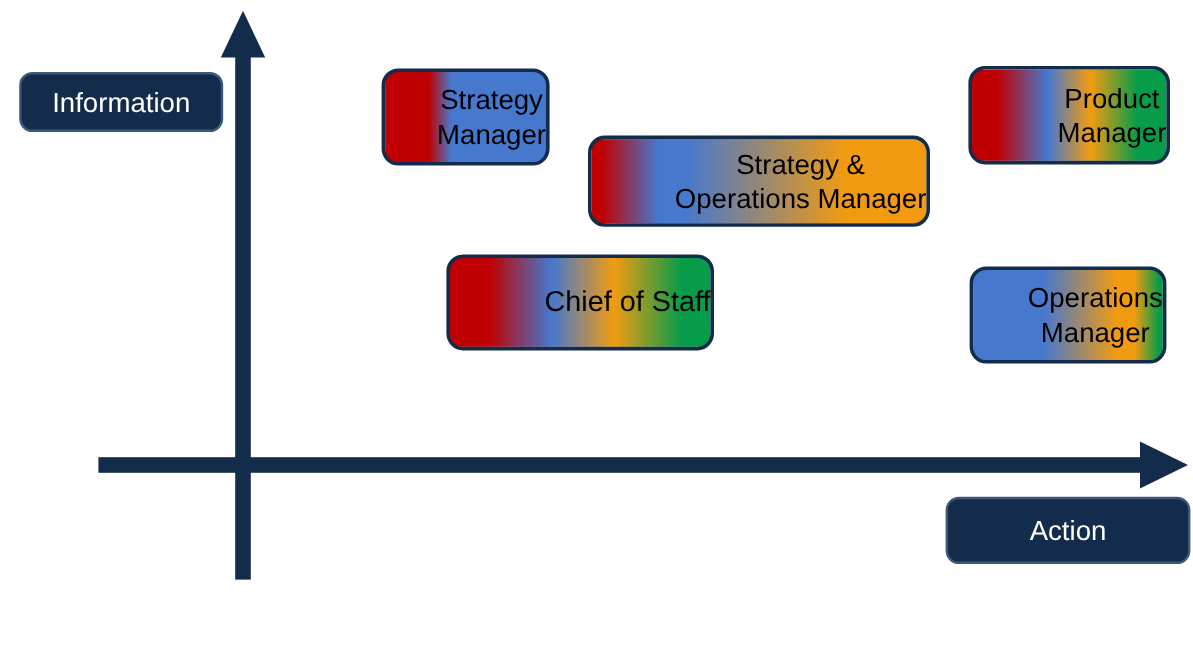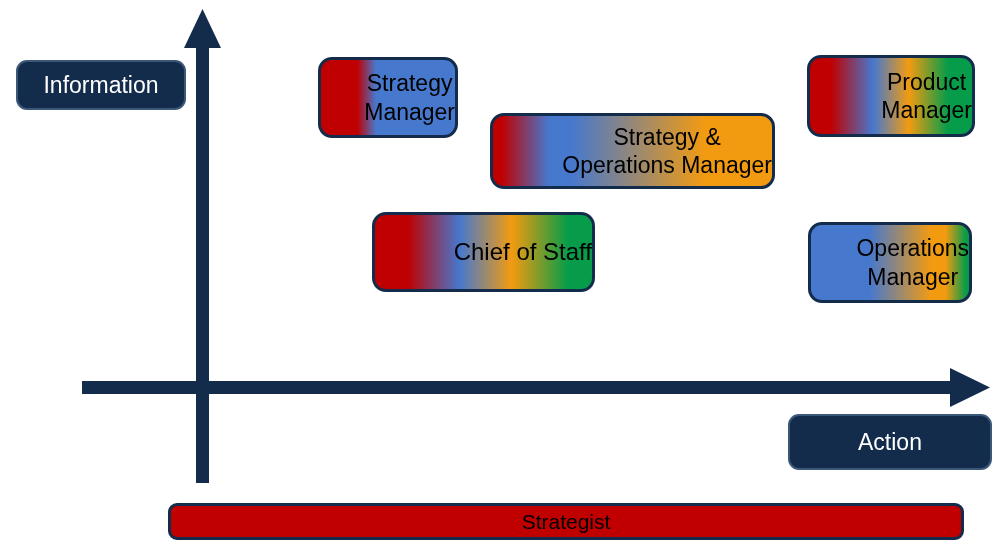--- a/index.html
+++ b/index.html
@@ -130,18 +130,15 @@
   <div class="role-box box-chief-of-staff">
     <span class="role-label">Chief of Staff</span>
   </div>
 
   <div class="role-box box-operations-manager">
     <span class="role-label">Operations
 Manager</span>
   </div>
 
   <div class="legend">
-    <div class="legend-item legend-strategist">
-      <span>Strategist</span>
-    </div>
   </div>
 
 </div>
 
 </body></html>

